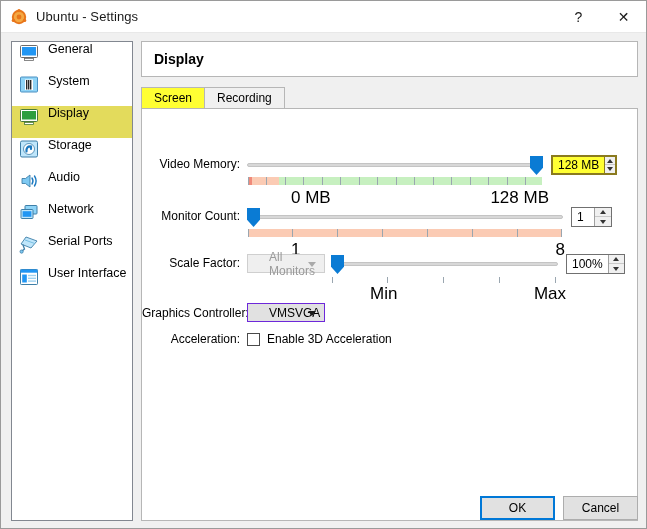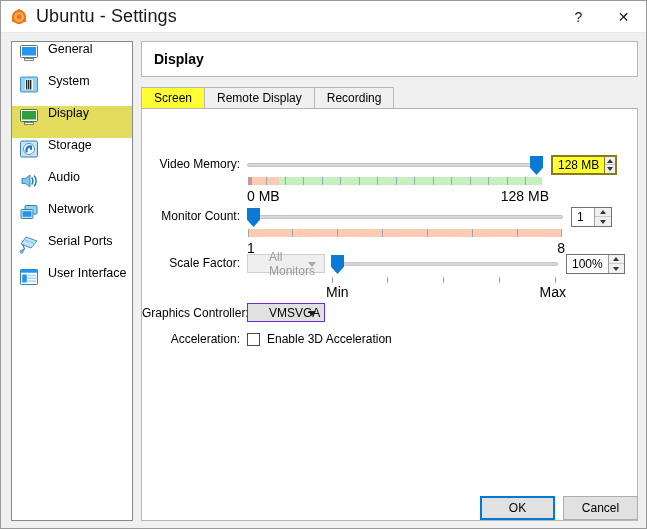--- a/index.html
+++ b/index.html
@@ -29,21 +29,21 @@
     align-items: center;
     flex: 0 0 32px;
     border-bottom: 1px solid #e8e8e8;
   }
   #title-icon {
     width: 18px; height: 18px;
     margin-left: 9px; margin-right: 8px;
     flex: 0 0 18px;
   }
   #title-text {
-    font-size: 18px;
+    font-size: 13px;
     color: #1a1a1a;
     letter-spacing: 0.1px;
     flex: 1 1 auto;
     white-space: nowrap;
   }
   .titlebtn {
     width: 45px; height: 31px;
     display: flex; align-items: center; justify-content: center;
     font-size: 14px; color: #1a1a1a;
     flex: 0 0 45px;
@@ -187,23 +187,24 @@
   .tick {
     position: absolute;
     top: 0;
     width: 1px; height: 8px;
     background: #9aa6b0;
   }
   .tickrow.bare .tick { height: 6px; top: 1px; background: #9aa6b0; }
   .endlabel {
     position: absolute;
     top: 33px;
-    font-size: 14px;
+    font-size: 17px;
     color: #000;
     white-space: nowrap;
+    margin-left: 44px;
   }
 
   
   .spin {
     height: 20px;
     border: 1px solid #707070;
     background: #ffffff;
     display: inline-flex;
     align-items: stretch;
   }
@@ -390,21 +391,20 @@
     </div>
 
     <div id="main">
 
       <div id="header-box">
         <span id="header-title">Display</span>
       </div>
 
       <div id="tabstrip">
         <div class="tab active">Screen</div>
-        <div class="tab">Remote Display</div>
         <div class="tab">Recording</div>
       </div>
 
       <div id="tabpage">
 
         <div class="row" style="left:0; top:46px;">
           <div class="rlabel">Video Memory:</div>
 
           <div class="slider-wrap" style="width:296px; height:46px;">
             <div class="slider-track" style="left:0; right:0;"></div>

